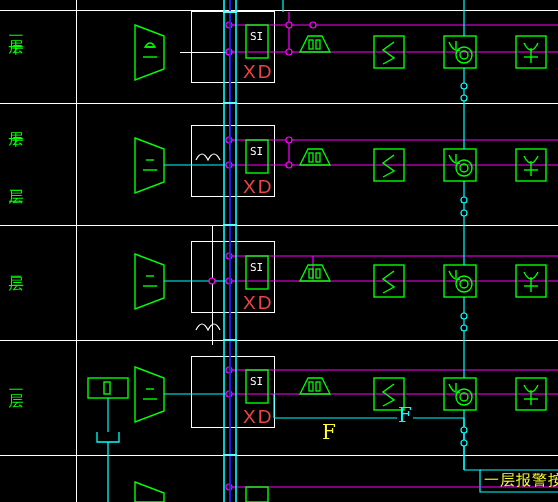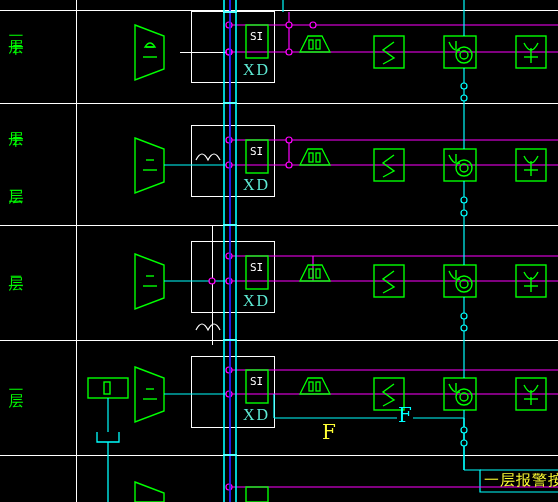--- a/index.html
+++ b/index.html
@@ -29,23 +29,23 @@
     font-size: 15px;
     letter-spacing: 0px;
     line-height: 1;
     white-space: nowrap;
     writing-mode: vertical-rl;
     text-orientation: upright;
     user-select: none;
   }
   .xd-label {
     position: absolute;
-    color: #5eead4;
-    font-family: Liberation Serif, serif;
-    font-size: 16px;
+    color: #ef4444;
+    font-family: Liberation Sans, sans-serif;
+    font-size: 19px;
     letter-spacing: 2px;
     line-height: 1;
     user-select: none;
   }
   .f-label-yellow {
     position: absolute;
     color: #ffff33;
     font-family: "DejaVu Serif", serif;
     font-size: 20px;
     line-height: 1;

